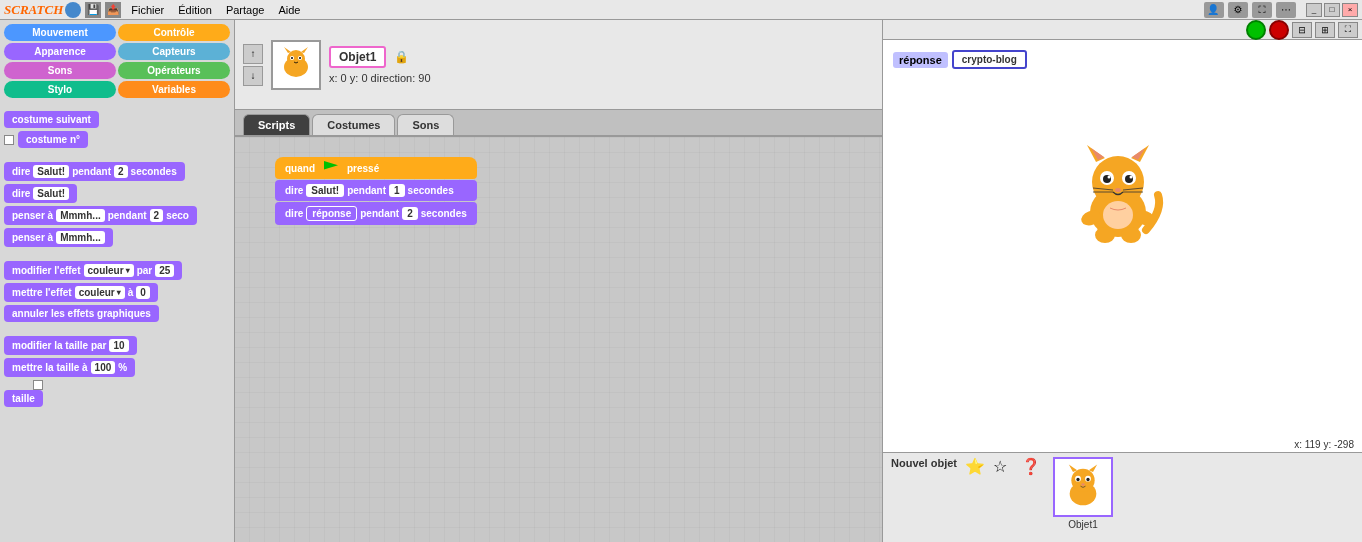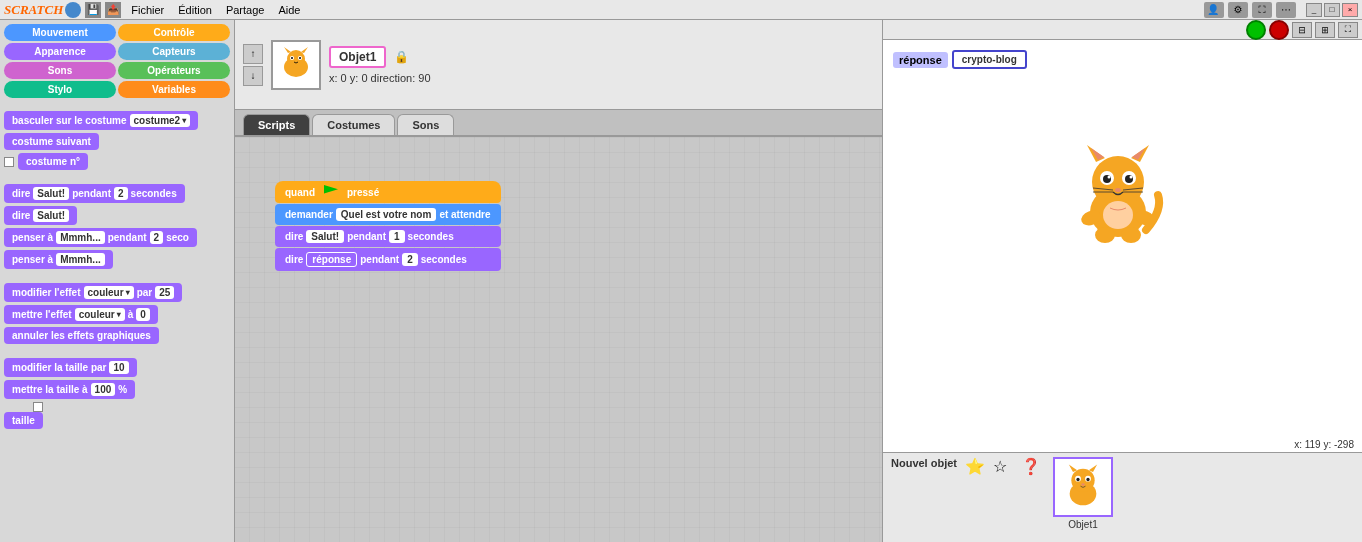--- a/index.html
+++ b/index.html
@@ -443,26 +443,20 @@
       <button class="cat-btn cat-apparence">Apparence</button>
       <button class="cat-btn cat-capteurs">Capteurs</button>
       <button class="cat-btn cat-sons">Sons</button>
       <button class="cat-btn cat-operateurs">Opérateurs</button>
       <button class="cat-btn cat-stylo">Stylo</button>
       <button class="cat-btn cat-variables">Variables</button>
     </div>
 
     <div id="blocks-list">
 
-      <div class="block-row">
-        <span class="block block-purple">
-          <span>basculer sur le costume</span>
-          <span class="block-value-dropdown">costume2</span>
-        </span>
-      </div>
 
       <div class="block-row">
         <span class="block block-purple">costume suivant</span>
       </div>
 
       <div class="block-row">
         <span style="display:inline-flex;align-items:center;gap:4px;">
           <span class="block-checkbox"></span>
           <span class="block block-purple">costume n°</span>
         </span>
@@ -587,31 +581,26 @@
 
     <div id="tabs">
       <div class="tab tab-active">Scripts</div>
       <div class="tab tab-inactive">Costumes</div>
       <div class="tab tab-inactive">Sons</div>
     </div>
 
     <div id="script-area">
       <div class="script-block-stack">
 
-        <div style="display:inline-flex;align-items:center;gap:6px;background:#ffab19;padding:4px 10px;border-radius:8px 8px 4px 4px;margin-bottom:1px;margin-top:24px;">
+        <div style="display:inline-flex;align-items:center;gap:6px;background:#ffab19;padding:4px 10px;border-radius:8px 8px 4px 4px;margin-bottom:1px;">
           <span style="font-size:10px;color:white;font-weight:bold;">quand</span>
           <span style="display:inline-block;width:14px;height:14px;background:#00c000;clip-path:polygon(0 0, 100% 30%, 0 60%);margin:0 3px;"></span>
           <span style="font-size:10px;color:white;font-weight:bold;">pressé</span>
         </div>
 
-        <div style="display:inline-flex;align-items:center;gap:3px;background:#4c97ff;padding:4px 10px;border-radius:4px;margin-bottom:1px;">
-          <span style="font-size:10px;color:white;font-weight:bold;">demander</span>
-          <span style="background:white;color:#333;padding:1px 5px;border-radius:3px;font-size:10px;font-weight:bold;">Quel est votre nom</span>
-          <span style="font-size:10px;color:white;font-weight:bold;">et attendre</span>
-        </div>
 
         <div style="display:inline-flex;align-items:center;gap:3px;background:#9966ff;padding:4px 10px;border-radius:4px;margin-bottom:1px;">
           <span style="font-size:10px;color:white;font-weight:bold;">dire</span>
           <span style="background:white;color:#333;padding:1px 5px;border-radius:3px;font-size:10px;font-weight:bold;">Salut!</span>
           <span style="font-size:10px;color:white;font-weight:bold;">pendant</span>
           <span style="background:white;color:#333;padding:1px 5px;border-radius:3px;font-size:10px;font-weight:bold;">1</span>
           <span style="font-size:10px;color:white;font-weight:bold;">secondes</span>
         </div>
 
         <div style="display:inline-flex;align-items:center;gap:3px;background:#9966ff;padding:4px 10px;border-radius:4px;margin-bottom:1px;">

